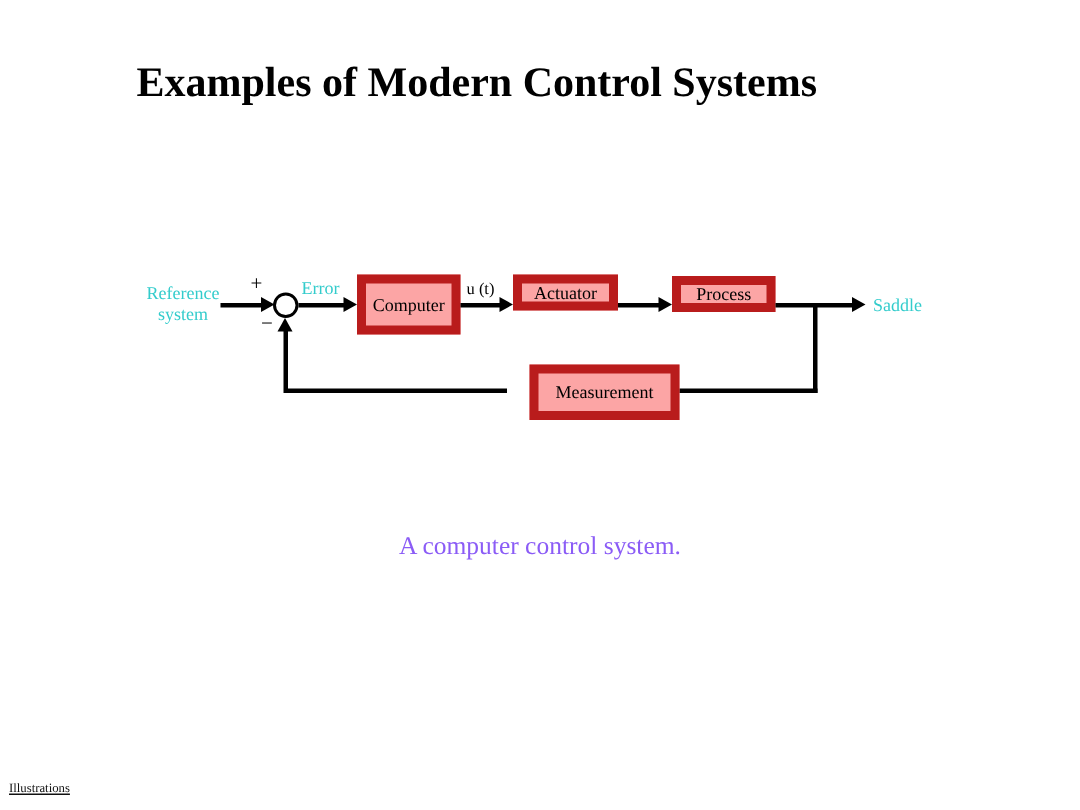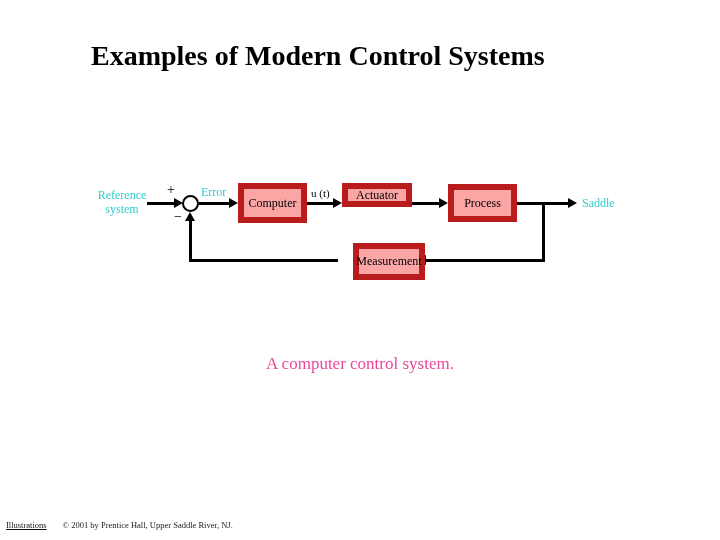--- a/index.html
+++ b/index.html
@@ -24,42 +24,42 @@
   .arrow-left  { border-top: 5px solid transparent; border-bottom: 5px solid transparent; border-right: 9px solid #000; }
   .arrow-up    { border-left: 5px solid transparent; border-right: 5px solid transparent; border-bottom: 9px solid #000; }
 
   .block {
     position: absolute; border: 6px solid #b91c1c; background: #fca5a5;
     display: flex; align-items: center; justify-content: center;
     font-size: 12px; color: #000; font-family: Liberation Serif, serif;
   }
   .block-computer    { left: 238px; top: 183px; width: 69px; height: 40px; }
   .block-actuator    { left: 342px; top: 183px; width: 70px; height: 24px; }
-  .block-process     { left: 448px; top: 184px; width: 69px; height: 38px; }
-  .block-measurement { left: 353px; top: 243px; width: 72px; height: 37px; justify-content: center; }
+  .block-process     { left: 448px; top: 184px; width: 69px; height: 24px; }
+  .block-measurement { left: 353px; top: 243px; width: 100px; height: 37px; justify-content: center; }
 
   .sumjunction {
     position: absolute; left: 182px; top: 195px; width: 17px; height: 17px;
     border: 2px solid #000; border-radius: 50%; background: #fff;
   }
 
   .cyan-label { position: absolute; color: var(--accent, #33cccc); font-size: 12px; line-height: 14px; }
   .lbl-reference { left: 93px; top: 188px; width: 58px; text-align: center; }
   .lbl-error  { left: 201px; top: 185px; }
   .lbl-output { left: 582px; top: 196px; }
 
   .sign { position: absolute; color: #000; font-size: 14px; line-height: 12px; }
   .sign-plus  { left: 167px; top: 184px; }
   .sign-minus { left: 174px; top: 211px; }
 
   .lbl-ut { position: absolute; left: 311px; top: 187px; font-size: 11px; color: #000; }
 
   .caption {
     position: absolute; left: 0; top: 354px; width: 720px;
-    text-align: center; font-size: 17px; color: #ec4899;
+    text-align: center; font-size: 17px; color: #8b5cf6;
   }
 
   .footer {
     position: absolute; left: 6px; top: 520px;
     font-size: 8.5px; color: #222; display: flex; gap: 16px; white-space: nowrap;
   }
   .footer .illus { text-decoration: underline; color: #111; }
 </style>
 </head>
 <body>
@@ -122,16 +122,15 @@
     <div class="hline" style="left:190px; top:259px; width:148px;"></div>
     <div class="vline" style="left:189px; top:219px; height:43px;"></div>
     <div class="arrow-up" style="left:185px; top:212px;"></div>
 
   </div>
 
   <div class="caption">A computer control system.</div>
 
   <div class="footer">
     <span class="illus">Illustrations</span>
-    <span>© 2001 by Prentice Hall, Upper Saddle River, NJ.</span>
   </div>
 
 </div>
 
 </body></html>

